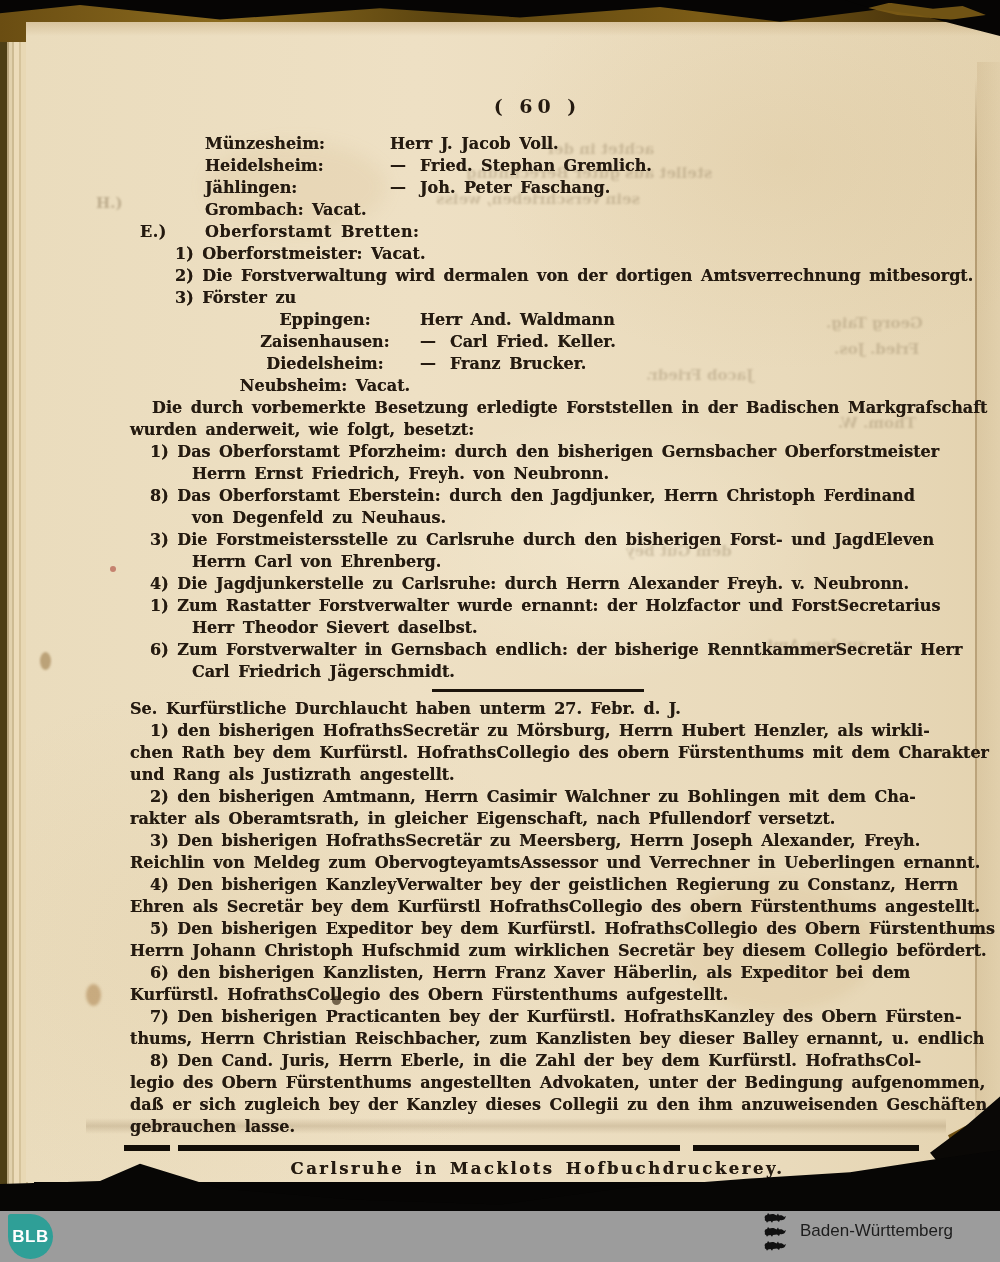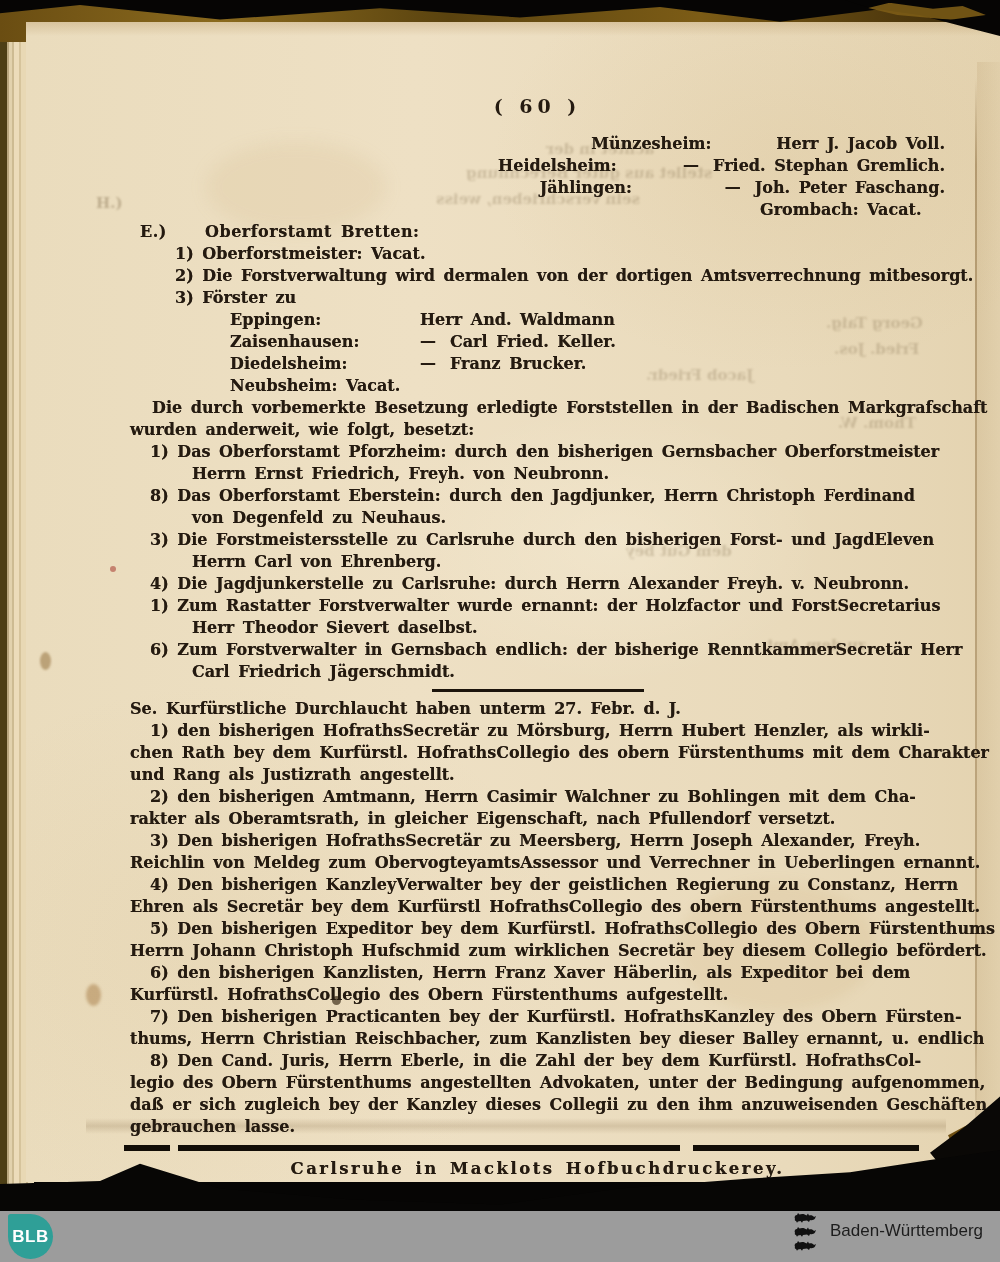--- a/index.html
+++ b/index.html
@@ -54,23 +54,23 @@
   .gh3{left:410px;top:168px;}  .gh4{left:800px;top:292px;}
   .gh5{left:808px;top:318px;}  .gh6{left:620px;top:344px;}
   .gh7{left:812px;top:392px;}  .gh8{left:600px;top:520px;}
   .gh9{left:740px;top:614px;}
   
   .content{position:absolute;left:104px;top:73px;width:815px;color:#241a10;font-size:16px;}
   .ln{height:22px;line-height:22px;white-space:nowrap;font-weight:bold;word-spacing:3px;
       text-shadow:0 0 .4px rgba(36,26,16,.7);}
   .pagenum{text-align:center;font-size:19px;letter-spacing:5px;margin-bottom:16px;height:22px;
       line-height:22px;font-weight:bold;}
-  .prow-a{margin-left:75px;display:flex;justify-content:flex-end;}
+  .prow-a{margin-left:75px;display:flex;}
   .prow-b{margin-left:100px;display:flex;}
-  .prow-a .place{width:185px;}  .prow-b .place{width:190px;}
+  .prow-a .place{width:185px;}  .prow-b .place{width:190px;text-align:center;}
   .dash{display:inline-block;width:30px;}  .dash:empty{width:0;}
   .erow{display:flex;margin-left:10px;}  .elabel{width:65px;}  .erow{letter-spacing:.5px;}
   .num1{margin-left:45px;}
   .intro1{margin-left:22px;}
   .fnum{margin-left:20px;}  .fcont{margin-left:62px;}
   .dnum{margin-left:20px;}  .dcont{margin-left:0;}
   .mid-divider{width:212px;height:3px;background:#1c140c;margin:6px auto;}
   .bottom-rule{margin-top:7px;margin-left:-6px;height:6px;display:flex;}
   .rs{background:#120d07;height:6px;display:inline-block;}
   .rs1{width:46px;margin-right:8px;}
@@ -78,21 +78,21 @@
   .rs3{width:226px;}
   .imprint{text-align:center;margin-top:7px;letter-spacing:2.5px;font-size:16.5px;}
   
   .footer-bar{position:absolute;left:0;bottom:0;width:100%;height:51px;background:#9c9c9c;z-index:20;
       font-family:"Liberation Sans",sans-serif;}
   .blb-logo{position:absolute;left:8px;top:3px;width:45px;height:45px;background:#2f9f97;
       border-radius:6% 50% 50% 50%;display:flex;align-items:center;justify-content:center;
       color:#fff;font-weight:bold;font-size:17px;letter-spacing:.5px;}
   .lib-name{position:absolute;left:57px;top:7px;font-weight:bold;font-size:14.5px;line-height:18px;
       color:#232323;letter-spacing:.4px;}
-  .bw-group{position:absolute;left:790px;top:0;height:39px;display:flex;align-items:center;}
+  .bw-group{position:absolute;left:760px;top:0;height:39px;display:flex;align-items:center;}
   .lions{width:30px;height:42px;}
   .bw-text{margin-left:10px;font-size:17px;color:#1d1d1d;}
 </style>
 </head>
 <body>
 
 <div class="stage">
 
   <div class="book-edge-top"></div>
   <div class="page-stack-left"></div>

